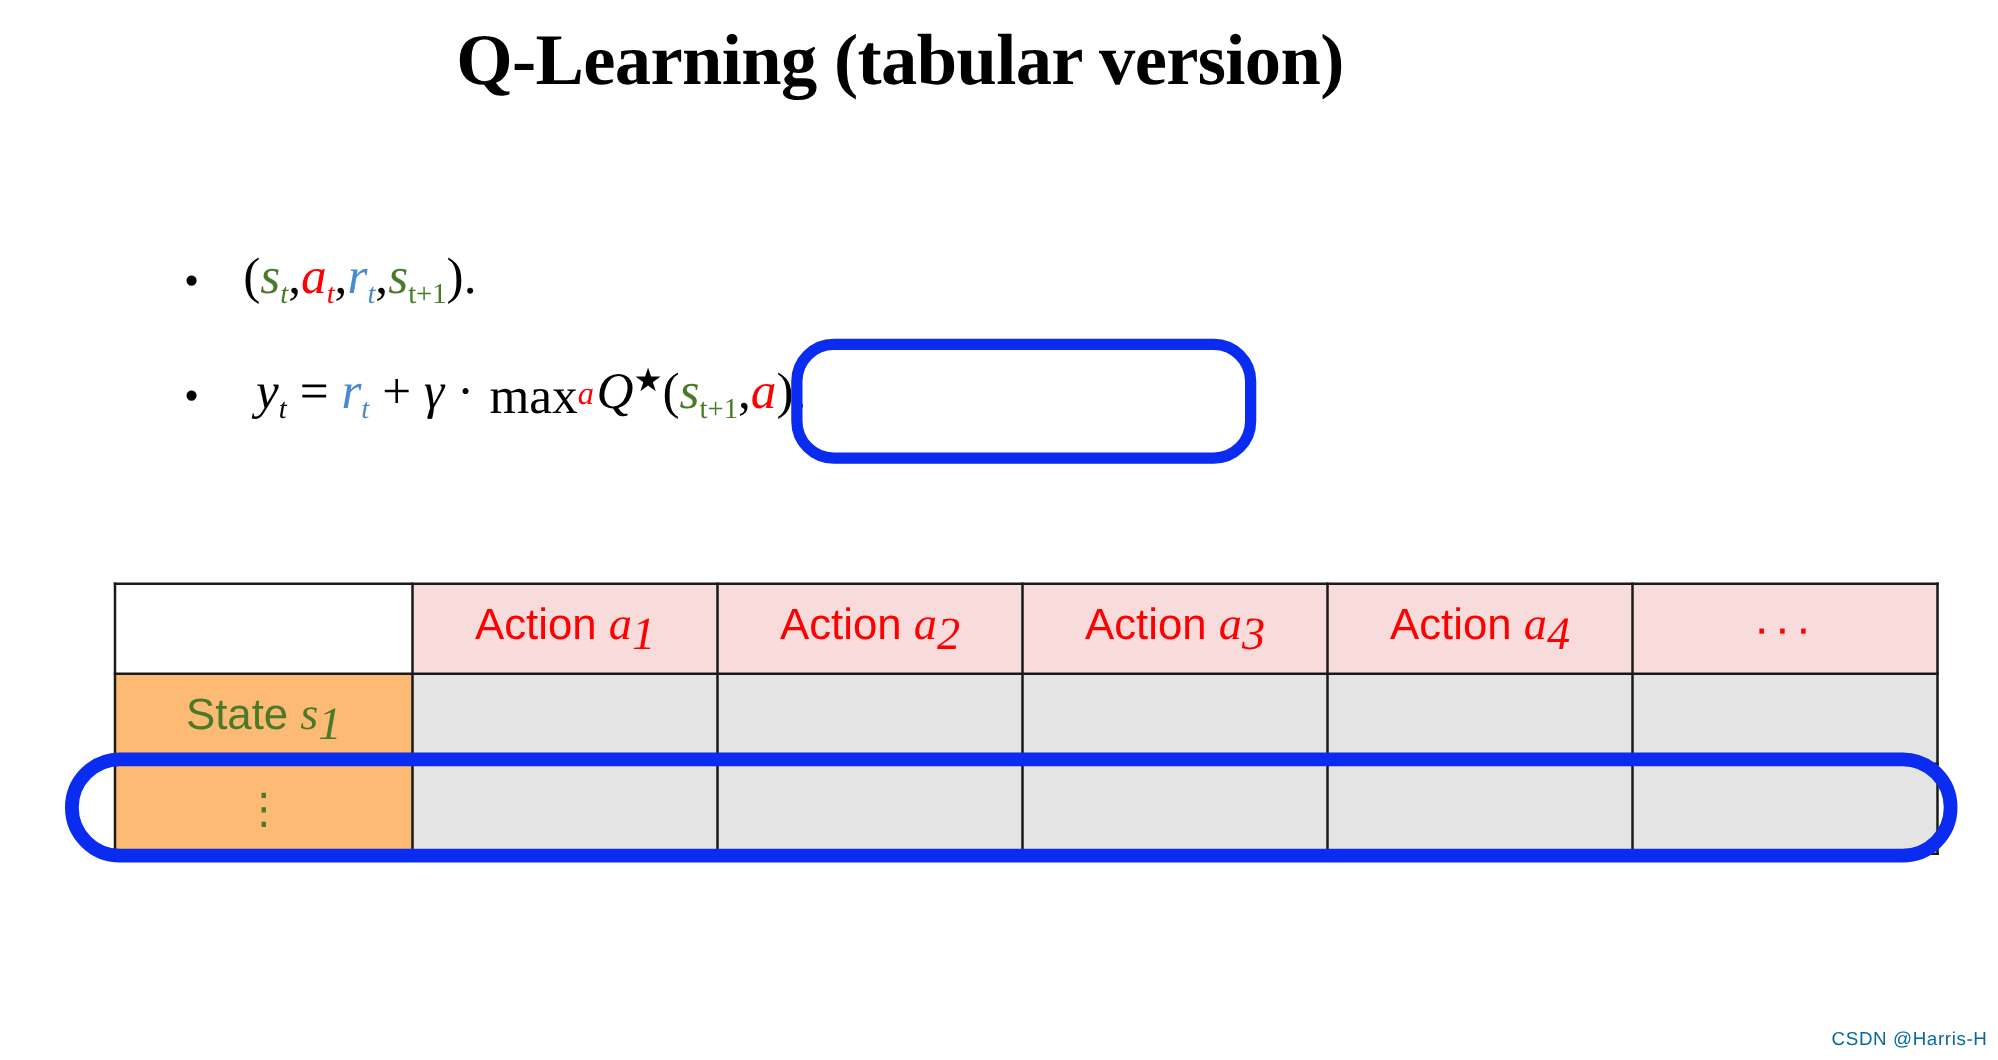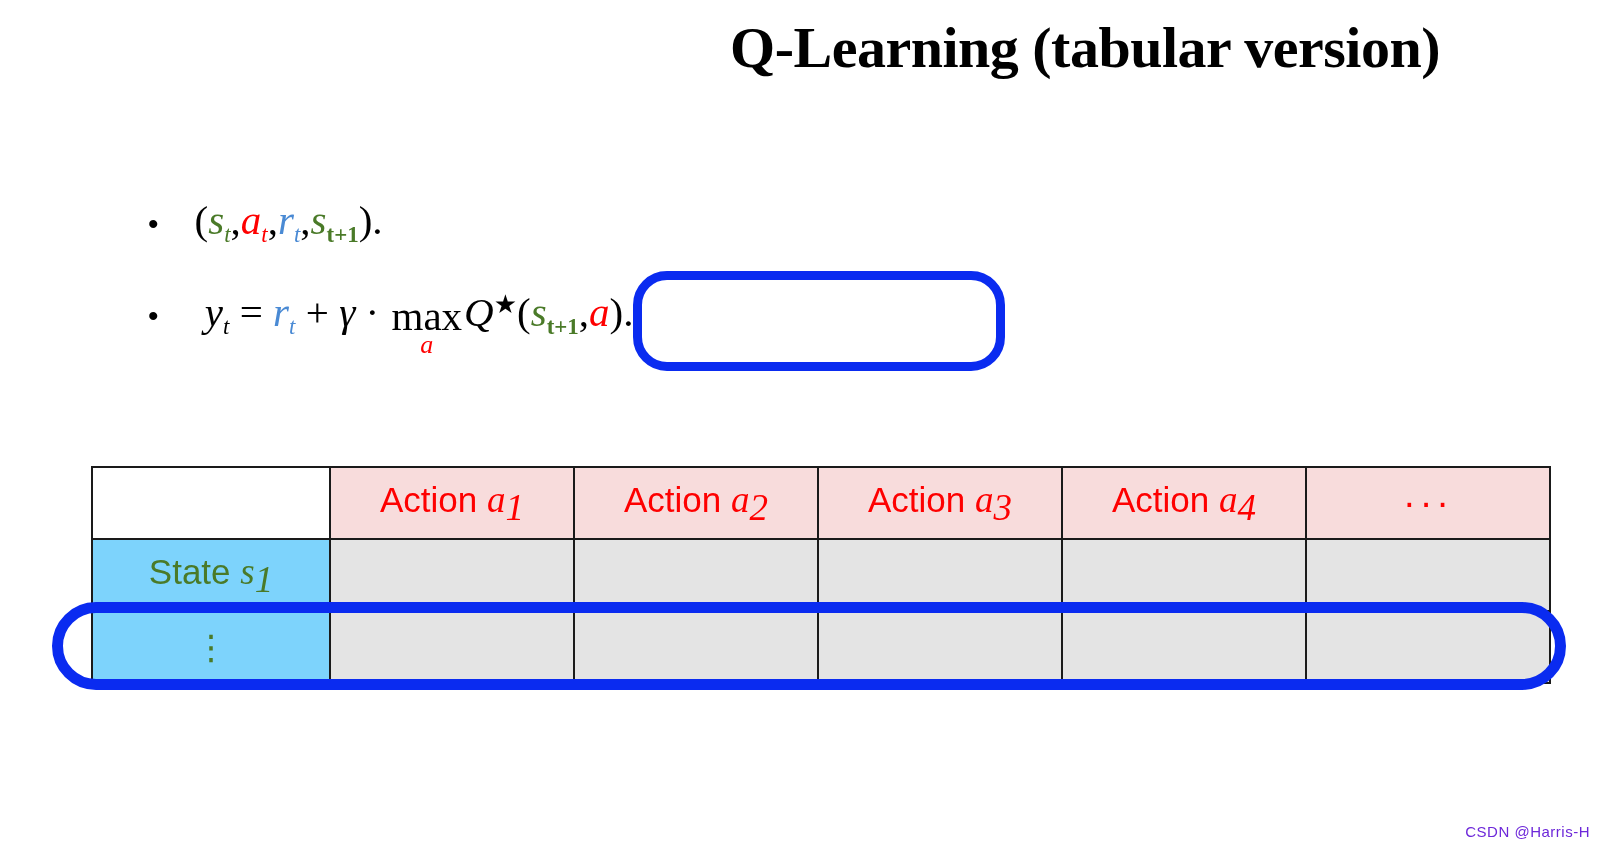--- a/index.html
+++ b/index.html
@@ -15,21 +15,21 @@
     overflow: hidden;
     font-family: "Liberation Sans", sans-serif;
   }
 
   
   .title {
     position: absolute;
     left: 0;
     top: 14px;
     width: 1440px;
-    text-align: right;
+    text-align: center;
     font-family: "Liberation Serif", serif;
     font-weight: bold;
     font-size: 58px;
     color: #000000;
     letter-spacing: -0.5px;
   }
 
   
   .bullet {
     position: absolute;
@@ -64,32 +64,31 @@
   }
   .sub {
     font-size: 0.62em;
     vertical-align: sub;
     font-style: italic;
   }
   .subup {
     font-size: 0.62em;
     vertical-align: sub;
     font-style: normal;
-    font-weight: bold;
   }
   .green { color: #4a7a28; }
   .red   { color: #fe0000; }
   .blue  { color: #4a8ad4; }
 
   .paren { font-family: "Liberation Serif", serif; font-style: normal; }
 
   
   .maxop {
     display: inline-flex;
-    flex-direction: column;
+    flex-direction: row;
     align-items: center;
     vertical-align: baseline;
     position: relative;
     top: 4px;
     margin: 0 2px;
   }
   .maxop .op {
     font-family: "Liberation Serif", serif;
     font-style: normal;
     font-size: 41px;
@@ -154,42 +153,42 @@
   .hdr-act {
     background: #f8dcdc;
     color: #fe0000;
     font-size: 35px;
     height: 77px;
   }
   .hdr-act .m { font-family: "Liberation Serif", serif; font-style: italic; font-size: 37px; }
   .hdr-dots { letter-spacing: 4px; font-size: 38px; }
 
   .cell-state {
-    background: #7dd3fc;
+    background: #fdba74;
     color: #4a7a28;
     font-size: 35px;
   }
   .cell-state .m { font-family: "Liberation Serif", serif; font-style: italic; font-size: 37px; }
   .cell-body { background: #e4e4e4; }
 
   .vdots {
     color: #4a7a28;
     font-size: 34px;
     line-height: 0.55;
     letter-spacing: 0;
   }
 
   
   .watermark {
     position: absolute;
     right: 8px;
     bottom: 8px;
     font-family: "Liberation Sans", sans-serif;
     font-size: 15px;
-    color: #6d28d9;
+    color: #0369a1;
     letter-spacing: 0.5px;
     margin-left: 45px;
   }
 </style>
 </head>
 <body>
 
 <div id="slide">
 
   <div class="title">Q-Learning (tabular version)</div>

